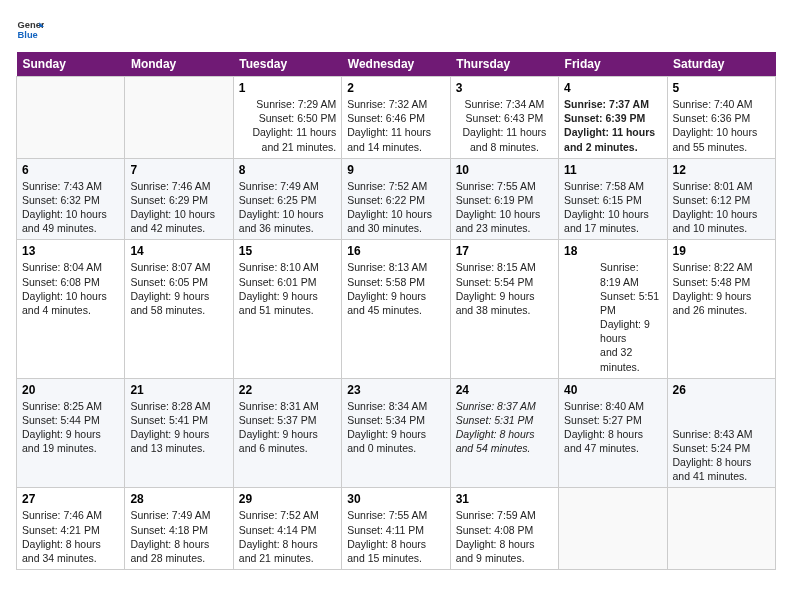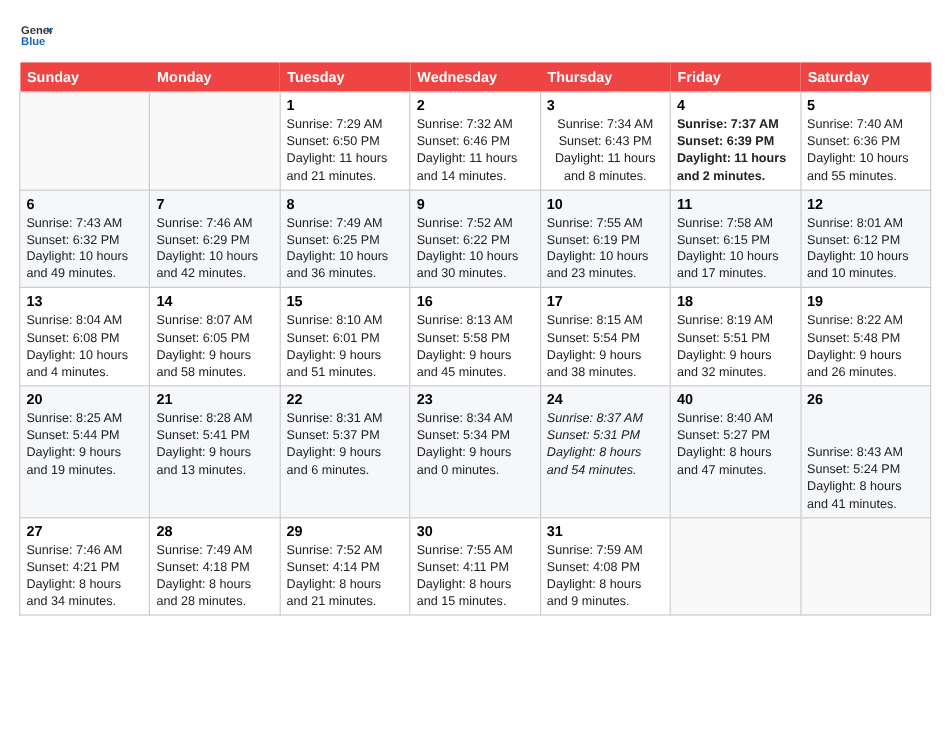--- a/index.html
+++ b/index.html
@@ -26,21 +26,21 @@
     }
     .title-area { text-align: right; }
     .month-title { font-size: 36px; font-weight: bold; color: #222; }
     .location-title { font-size: 14px; color: #444; }
     table {
       width: 100%;
       border-collapse: collapse;
       font-size: 11px;
     }
     thead tr th {
-      background-color: #ef4444;
+      background-color: #701a75;
       color: #fff;
       text-align: left;
       padding: 5px 6px;
       font-size: 12px;
       font-weight: bold;
     }
     tbody tr td {
       border: 1px solid #ccc;
       vertical-align: top;
       padding: 4px 5px;
@@ -92,21 +92,21 @@
         <th>Friday</th>
         <th>Saturday</th>
       </tr>
   </thead>
   <tbody id="calendar-body">
       <tr>
         <td class="empty-cell"></td>
         <td class="empty-cell"></td>
         <td>
           <span class="day-num">1</span>
-          <div class="cell-content" style="white-space: pre-line;">Sunrise: 7:29 AM
+          <div class="cell-content" style="white-space: pre-line; text-align: right;">Sunrise: 7:29 AM
 Sunset: 6:50 PM
 Daylight: 11 hours
 and 21 minutes.</div>
         </td>
         <td>
           <span class="day-num">2</span>
           <div class="cell-content" style="white-space: pre-line;">Sunrise: 7:32 AM
 Sunset: 6:46 PM
 Daylight: 11 hours
 and 14 minutes.</div>
@@ -215,21 +215,21 @@
         </td>
         <td>
           <span class="day-num">17</span>
           <div class="cell-content" style="white-space: pre-line;">Sunrise: 8:15 AM
 Sunset: 5:54 PM
 Daylight: 9 hours
 and 38 minutes.</div>
         </td>
         <td>
           <span class="day-num">18</span>
-          <div class="cell-content" style="white-space: pre-line;">Sunrise: 8:19 AM
+          <div class="cell-content" style="white-space: pre-line; margin-left: 36px;">Sunrise: 8:19 AM
 Sunset: 5:51 PM
 Daylight: 9 hours
 and 32 minutes.</div>
         </td>
         <td>
           <span class="day-num">19</span>
           <div class="cell-content" style="white-space: pre-line;">Sunrise: 8:22 AM
 Sunset: 5:48 PM
 Daylight: 9 hours
 and 26 minutes.</div>

